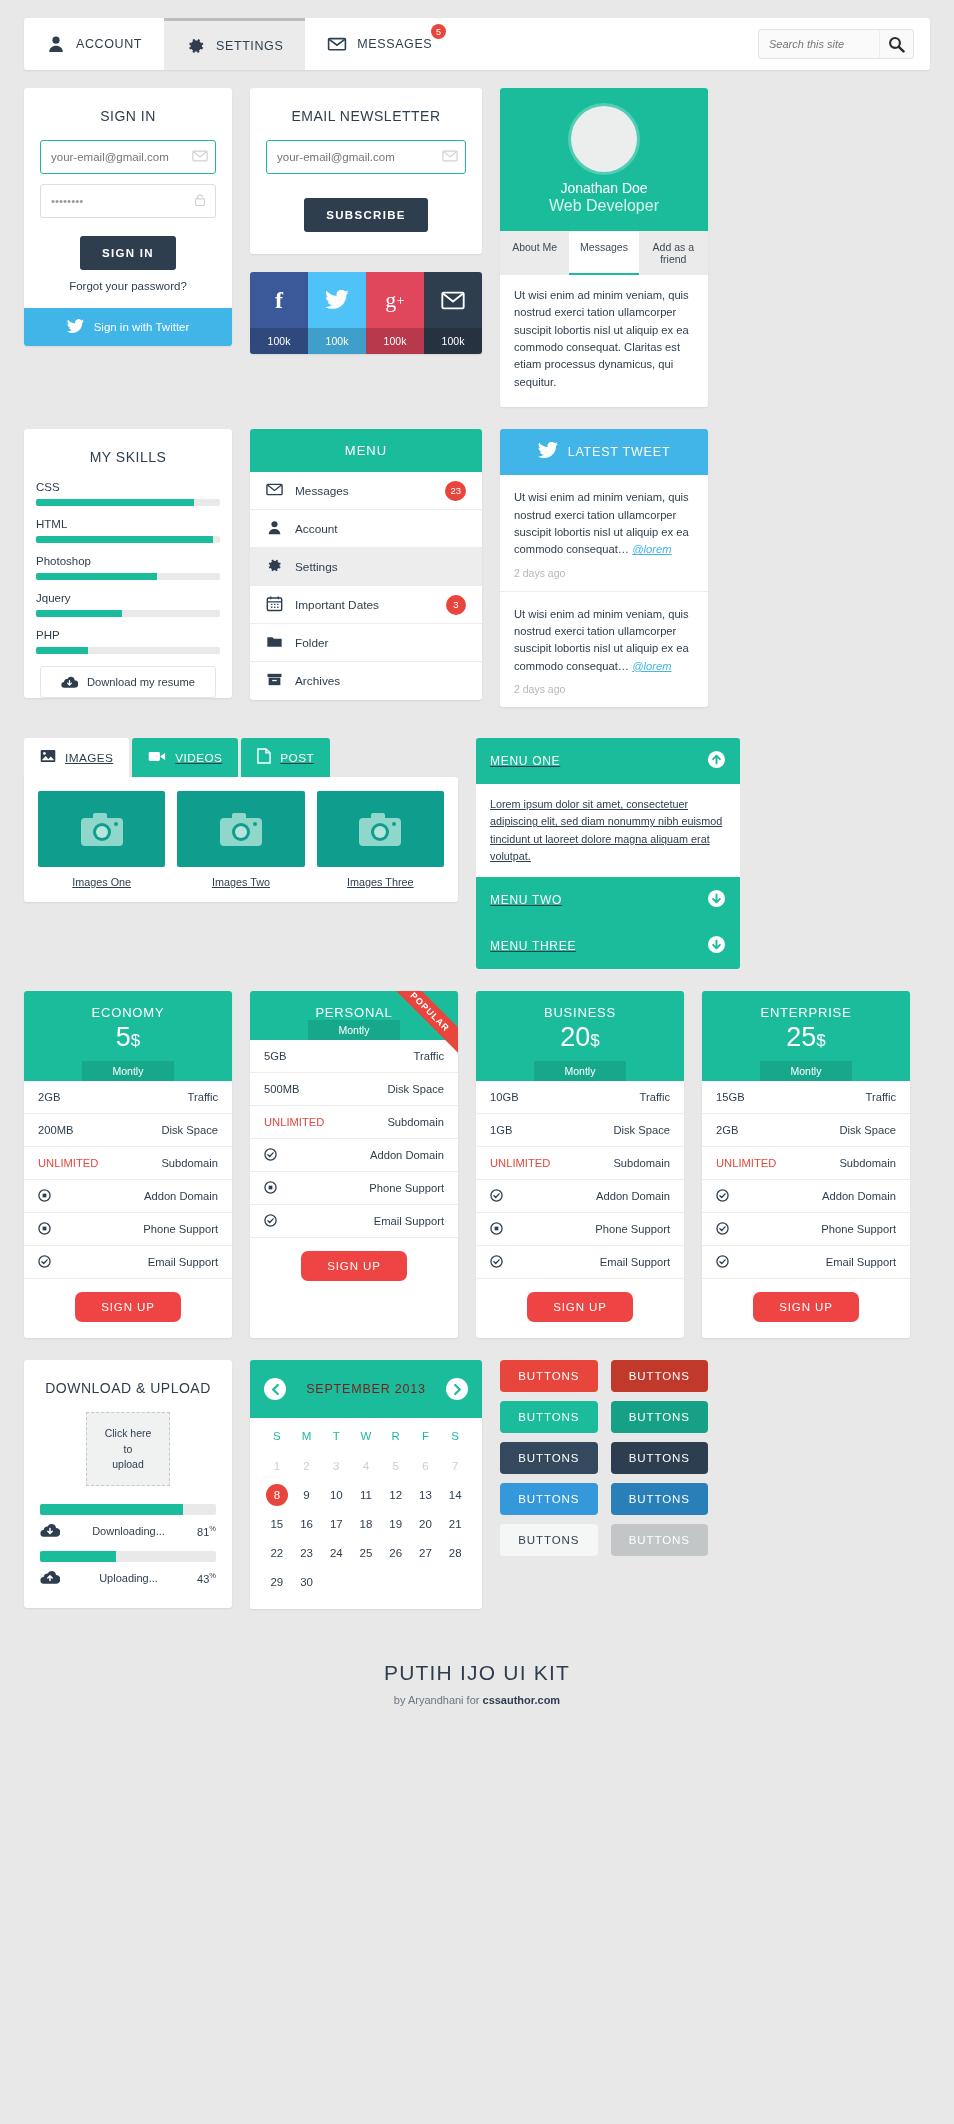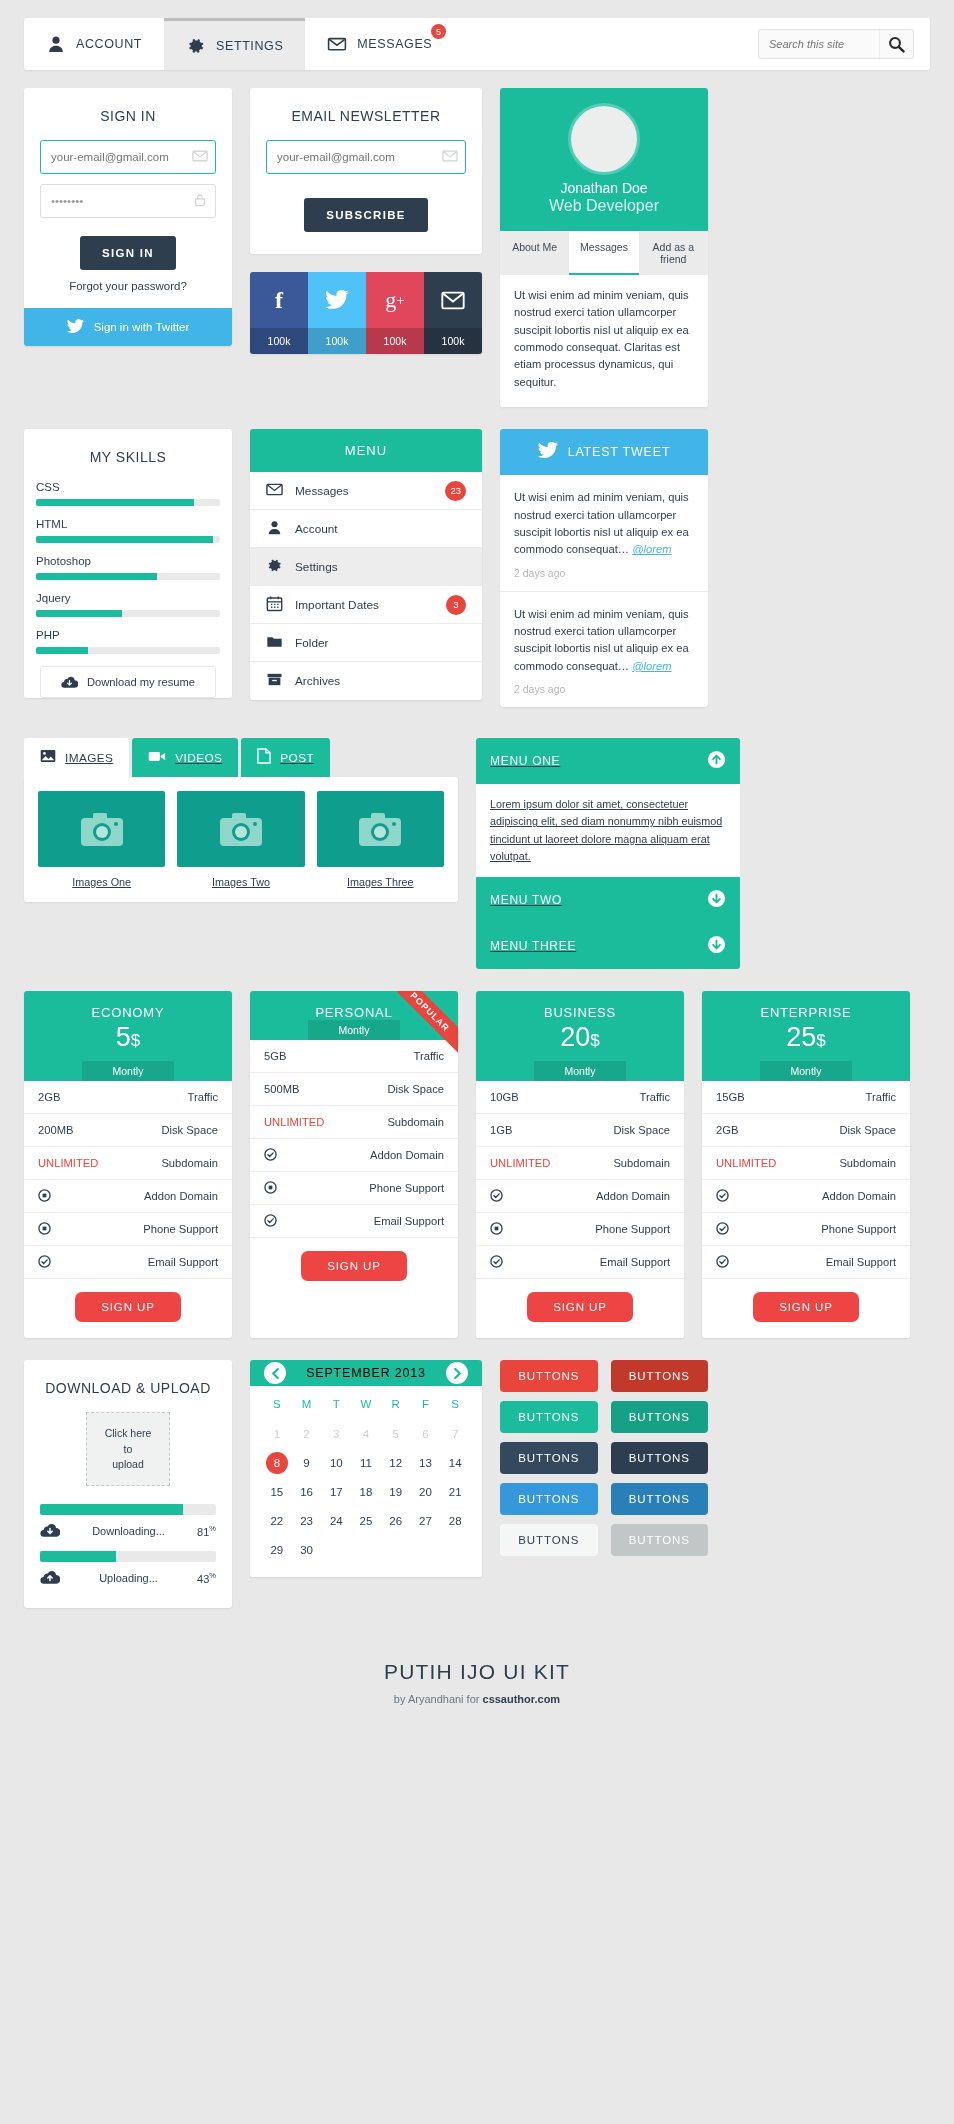--- a/index.html
+++ b/index.html
@@ -121,22 +121,22 @@
   
   .r5 { margin-top: 22px; }
   .uploadbox { width: 84px; height: 74px; border: 1px dashed #c7c7c7; background: #f0f1f1; margin: 0 auto;
     display: flex; flex-direction: column; align-items: center; justify-content: center; font-size: 10.5px; line-height: 1.45; cursor: pointer; }
   .prog { margin: 0 16px; }
   .prog .track { height: 11px; border-radius: 2px; }
   .prog .meta { display: flex; align-items: center; gap: 12px; padding: 7px 0 12px; font-size: 11px; }
   .prog .meta .lbl { flex: 1; text-align: center; }
   .prog .meta .pct sup { font-size: 7.5px; }
 
-  .cal-head { background: #1abc9c; color: #000000; display: flex; align-items: center; justify-content: space-between;
-    padding: 2px 14px; border-radius: 3px 3px 0 0; font-size: 12.5px; letter-spacing: .8px; }
+  .cal-head { background: #1abc9c; color: #7f1d1d; display: flex; align-items: center; justify-content: space-between;
+    padding: 18px 14px; border-radius: 3px 3px 0 0; font-size: 12.5px; letter-spacing: .8px; }
   .cal-nav { width: 22px; height: 22px; border-radius: 50%; background: #fff; color: #1abc9c; display: flex;
     align-items: center; justify-content: center; font-size: 11px; cursor: pointer; }
   .cal-grid { background: #fff; padding: 12px 12px 16px; display: grid; grid-template-columns: repeat(7, 1fr);
     row-gap: 7px; text-align: center; font-size: 11.5px; border-radius: 0 0 3px 3px;}
   .cal-grid .dow { color: #1abc9c; padding-bottom: 6px; }
   .cal-grid .mute { color: #cfcfcf; }
   .cal-grid .cell { height: 22px; line-height: 22px; cursor: pointer; }
   .cal-grid .today { background: #e8453c; color: #fff; border-radius: 50%; width: 22px; margin: 0 auto; }
 
   .btngrid { display: grid; grid-template-columns: 1fr 1fr; gap: 9px 13px; }

